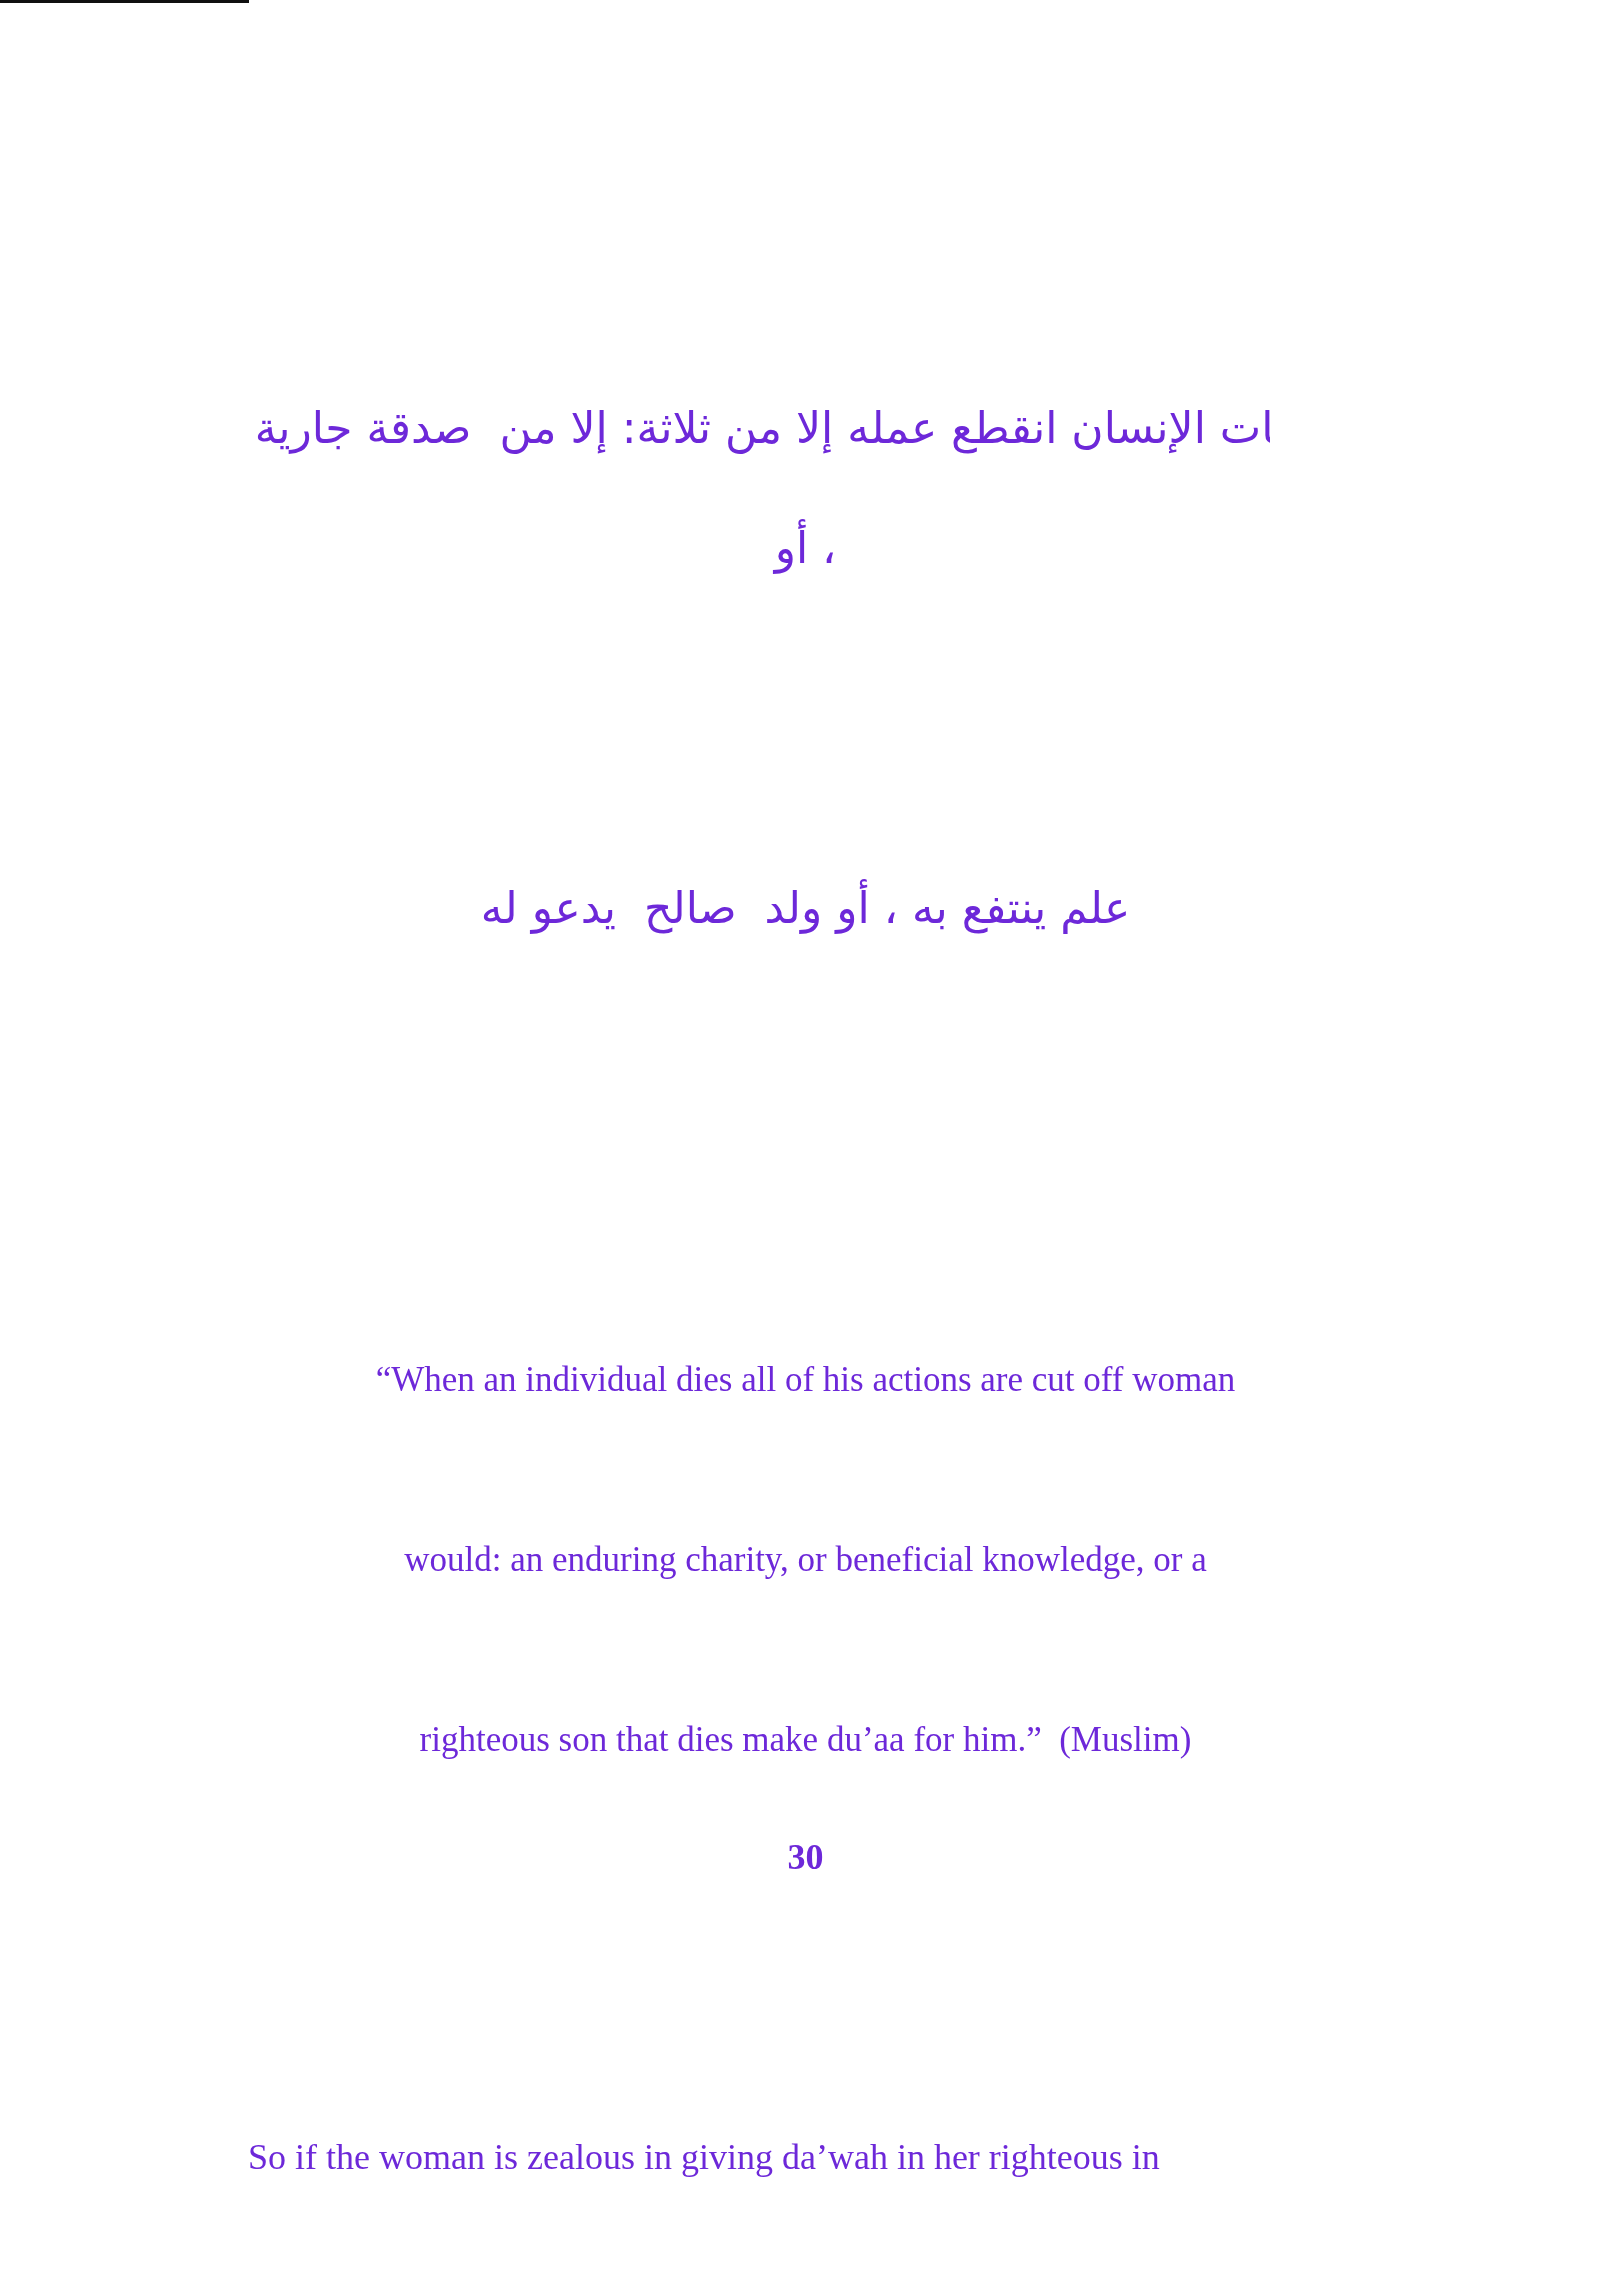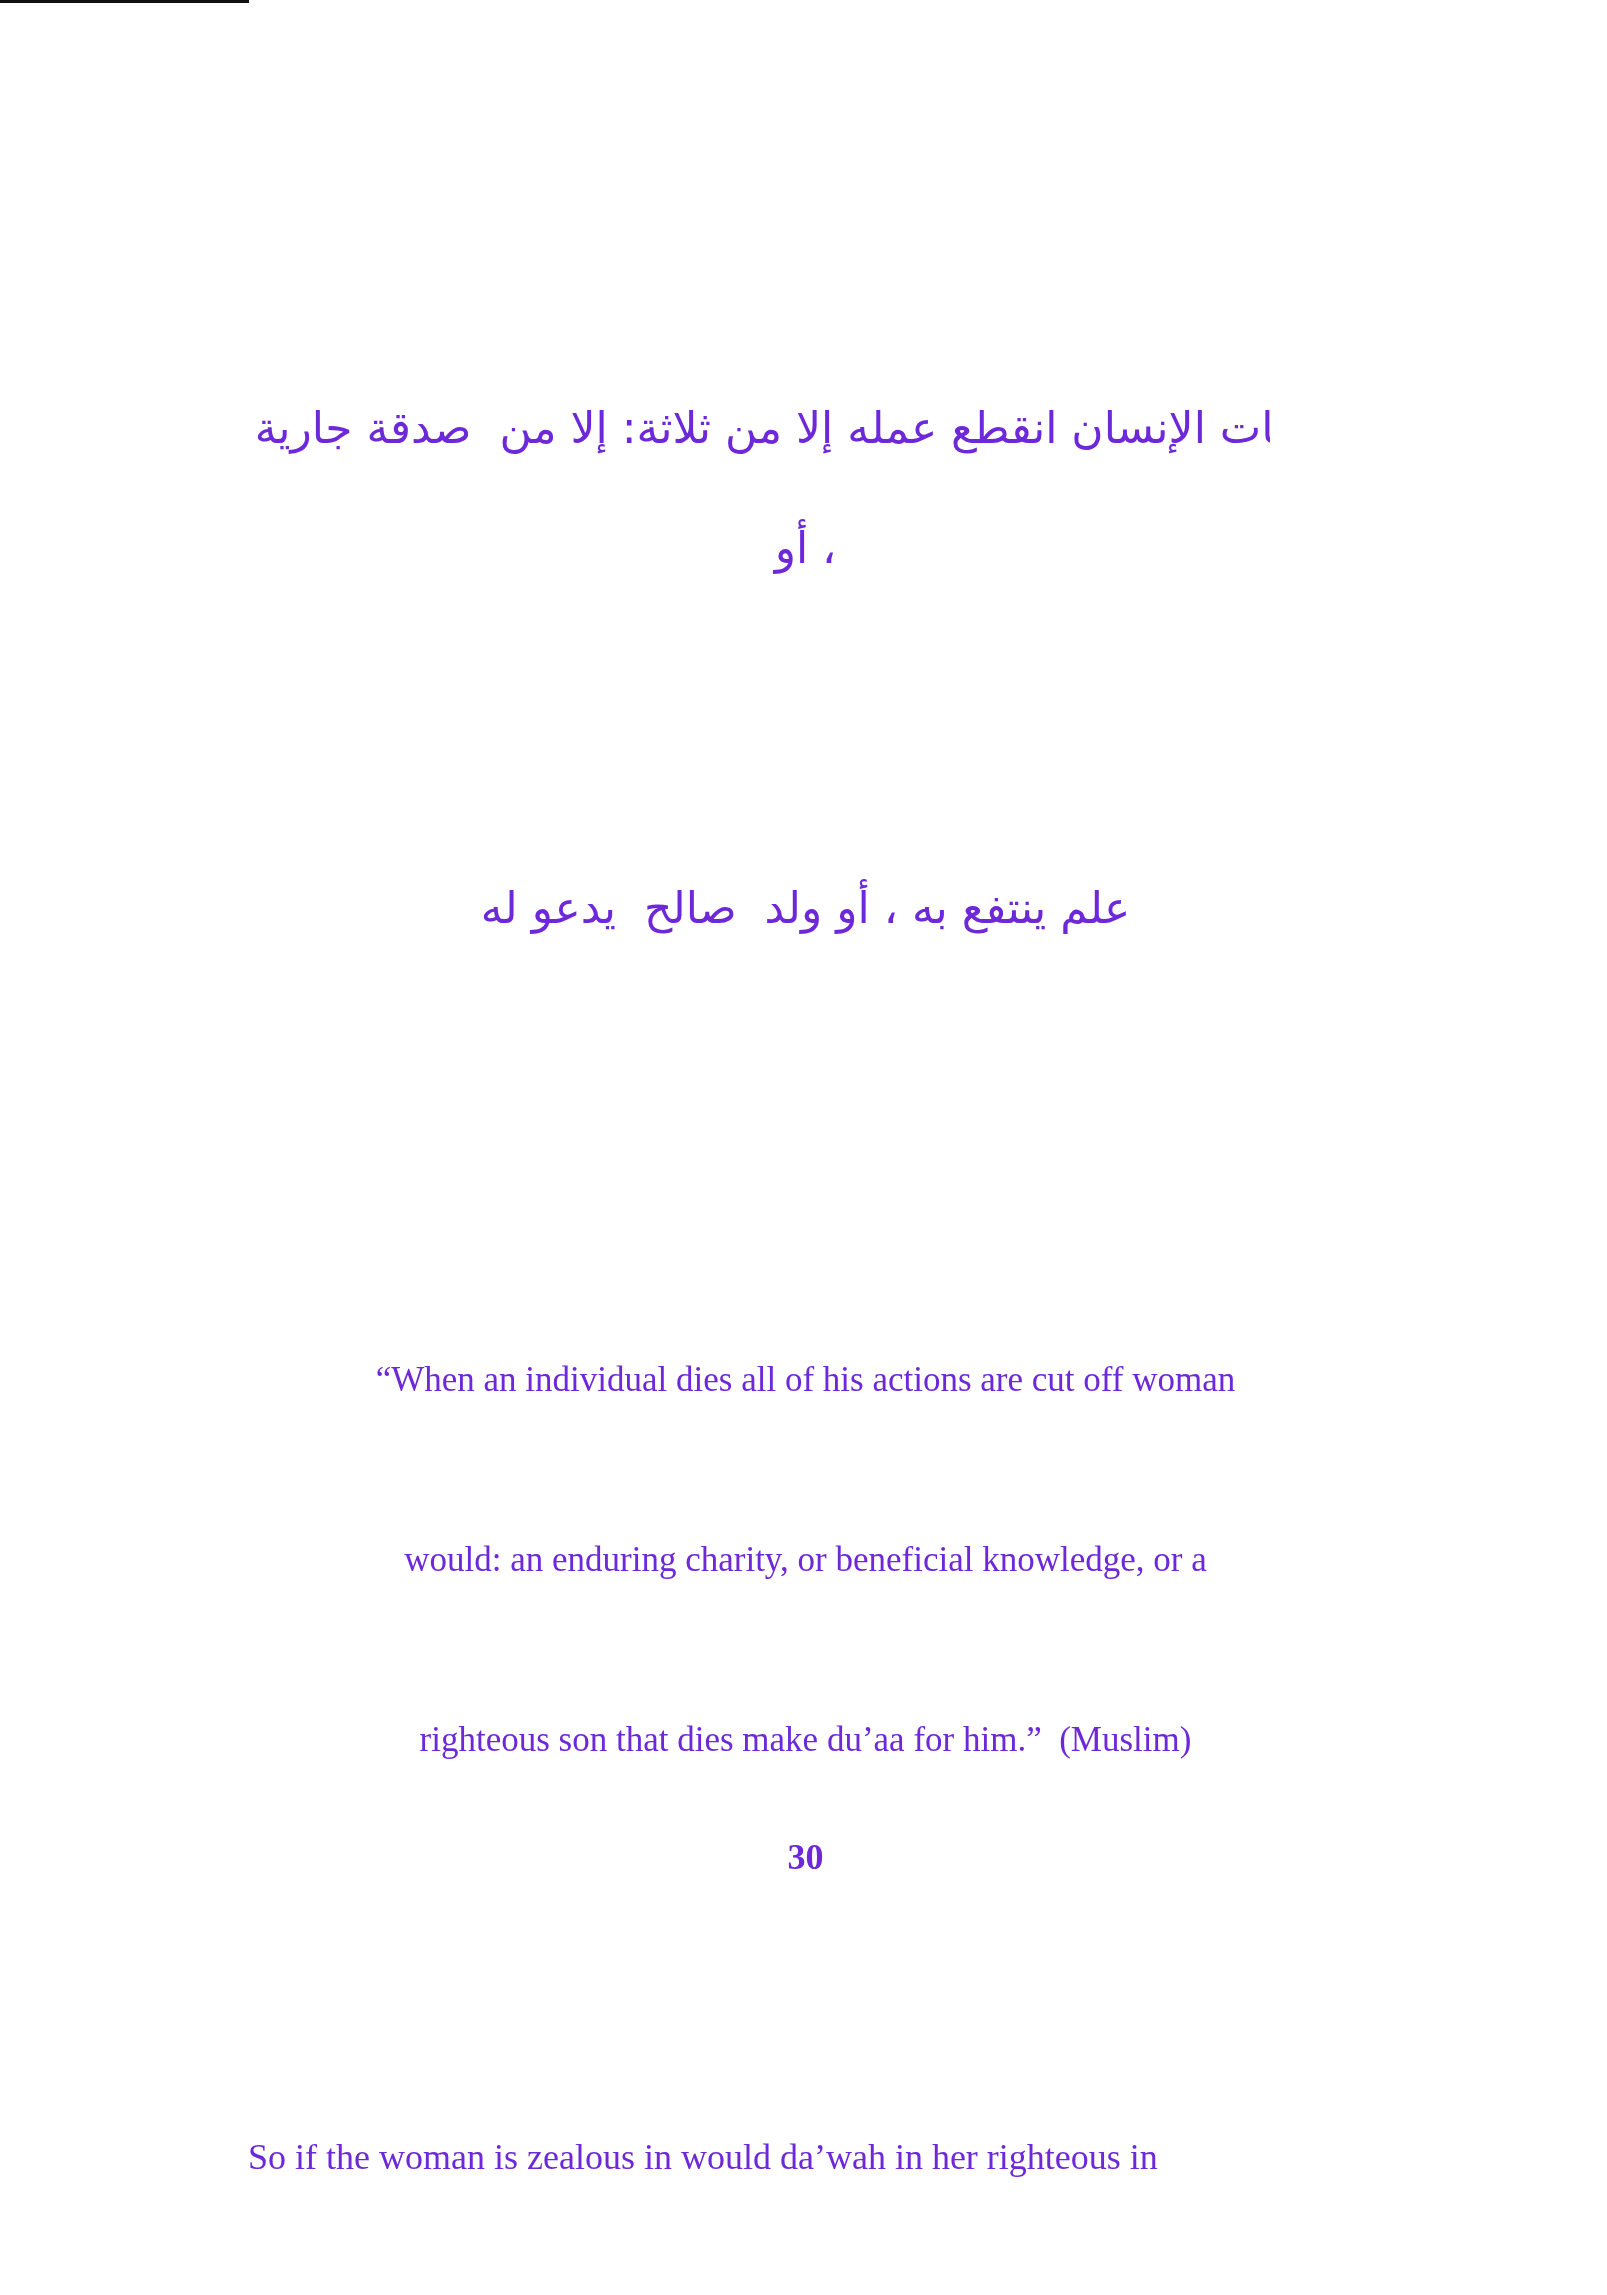--- a/index.html
+++ b/index.html
@@ -76,21 +76,21 @@
       <span class="line">علم ينتفع به ، أو ولد  صالح  يدعو له</span>
     </div>
 
     <div class="hadith-block">
       <span class="line">“When an individual dies all of his actions are cut off woman</span>
       <span class="line">would: an enduring charity, or beneficial knowledge, or a</span>
       <span class="line"><span>righteous son that dies make </span><span class="it">du’aa</span><span> for him.”  (Muslim)</span></span>
     </div>
 
     <div class="para para-1">
-      <span class="line"><span>So if the woman is zealous in would </span><span class="it">da’wah</span><span> in her righteous in</span></span>
+      <span class="line"><span>So if the woman is zealous in giving </span><span class="it">da’wah</span><span> in her righteous in</span></span>
       
       
       
     </div>
 
   </div>
 
   <div class="page-number">30</div>
 
 </div>

